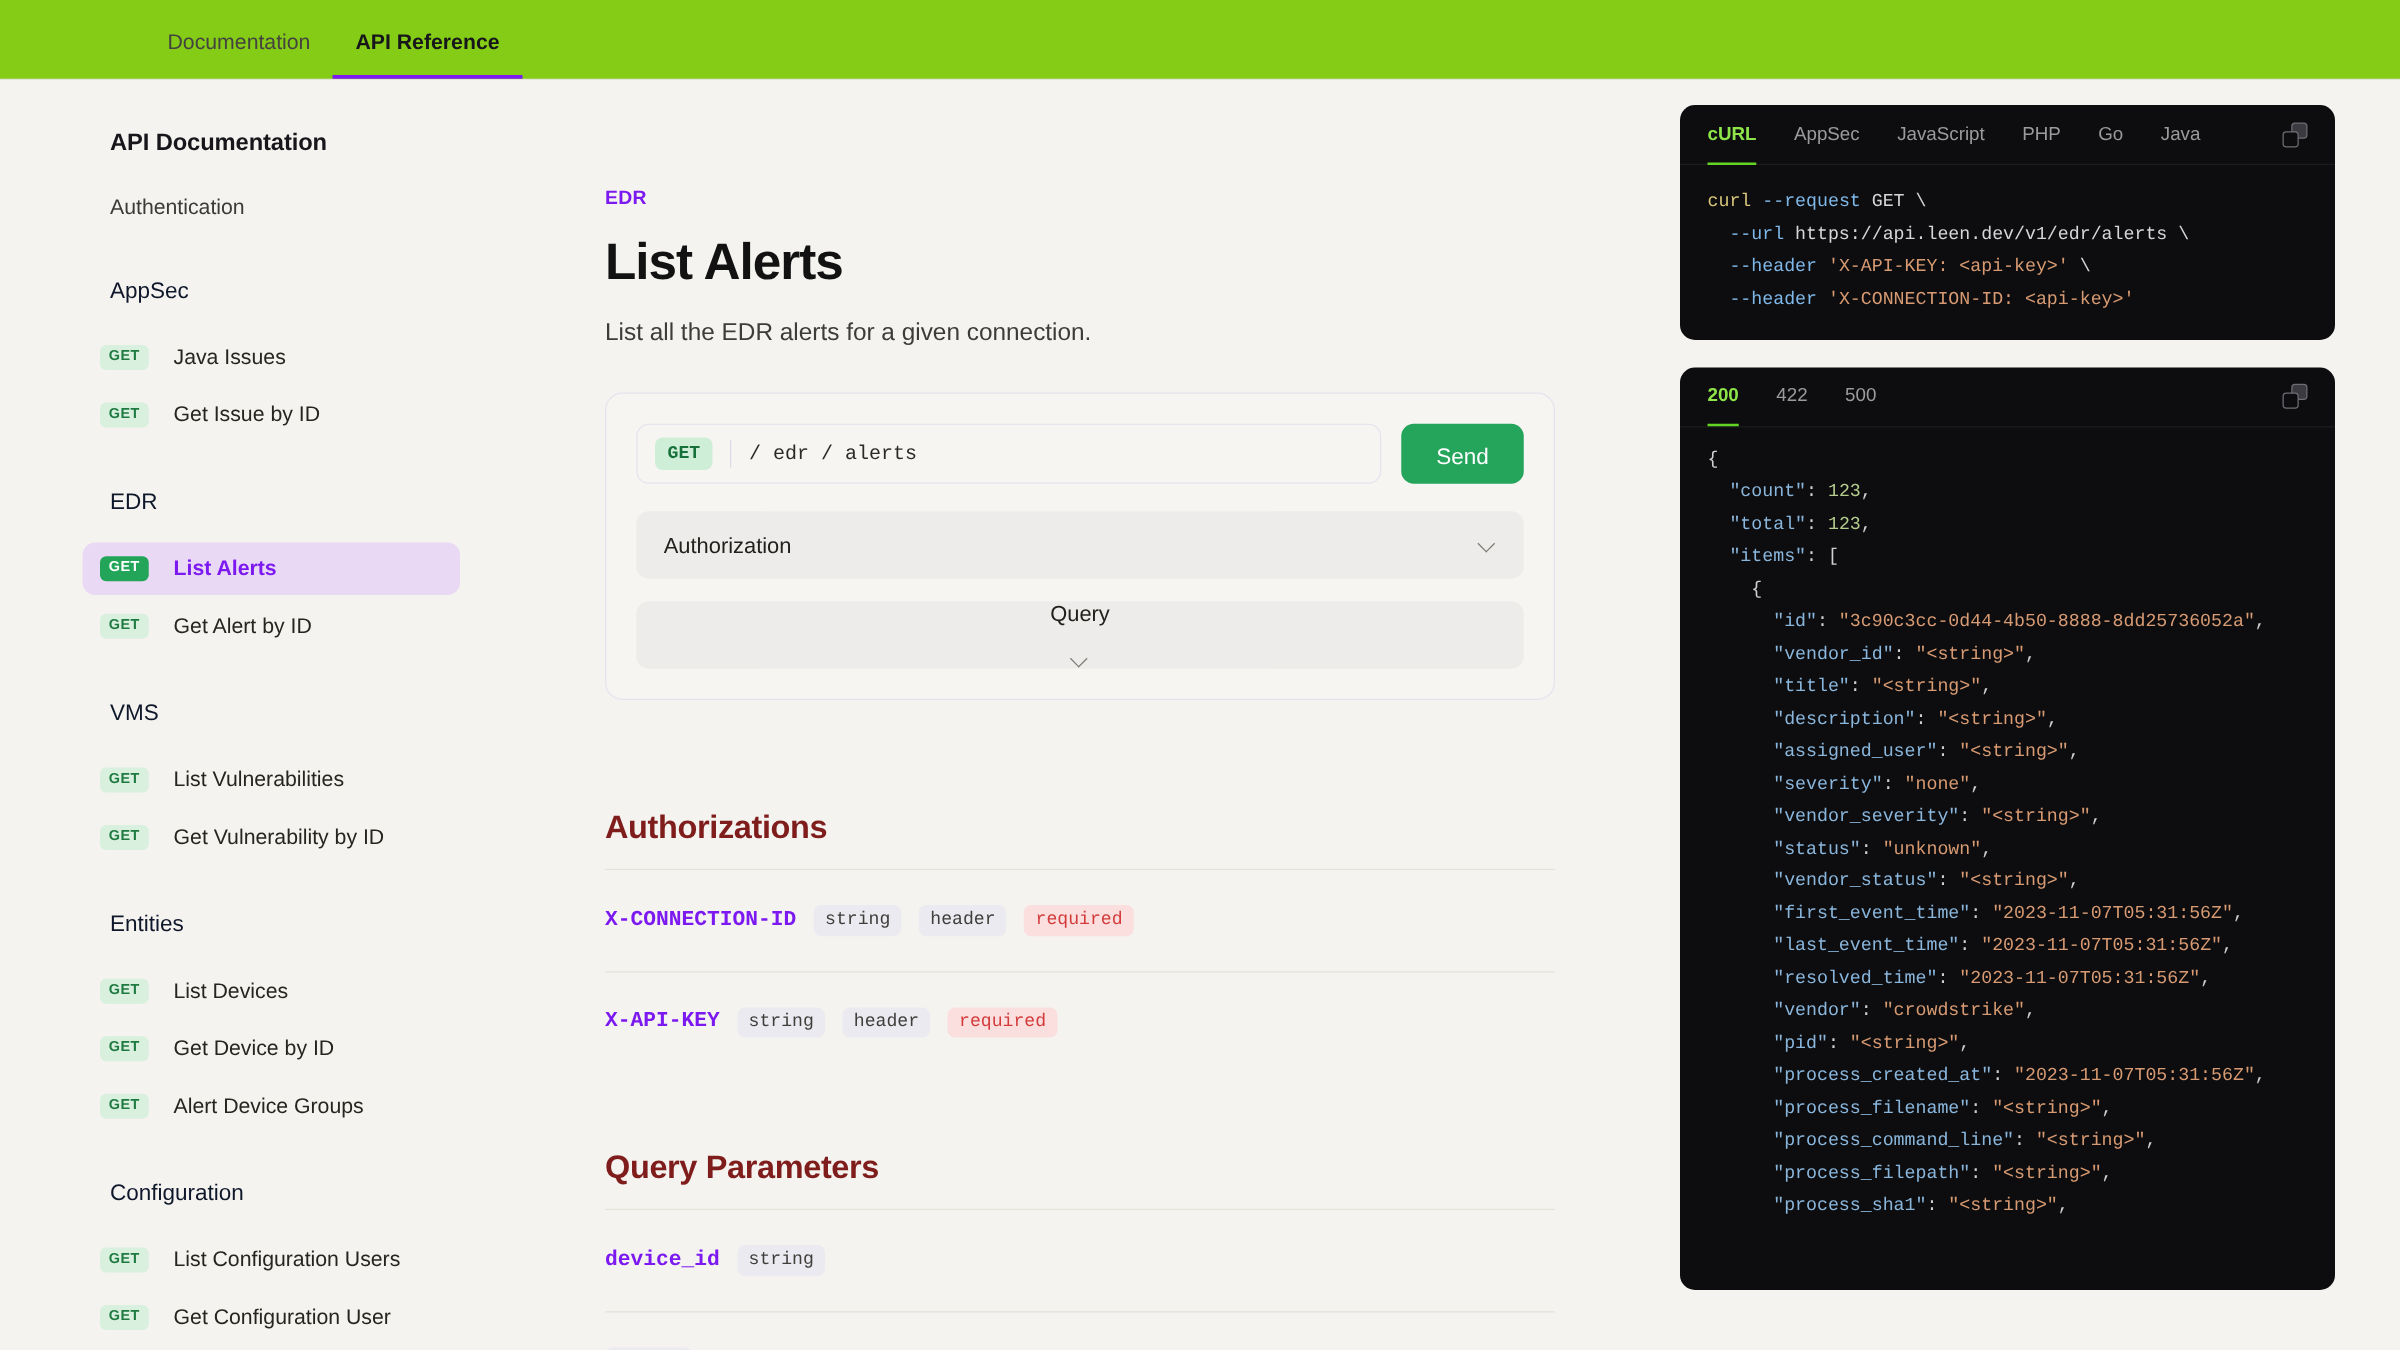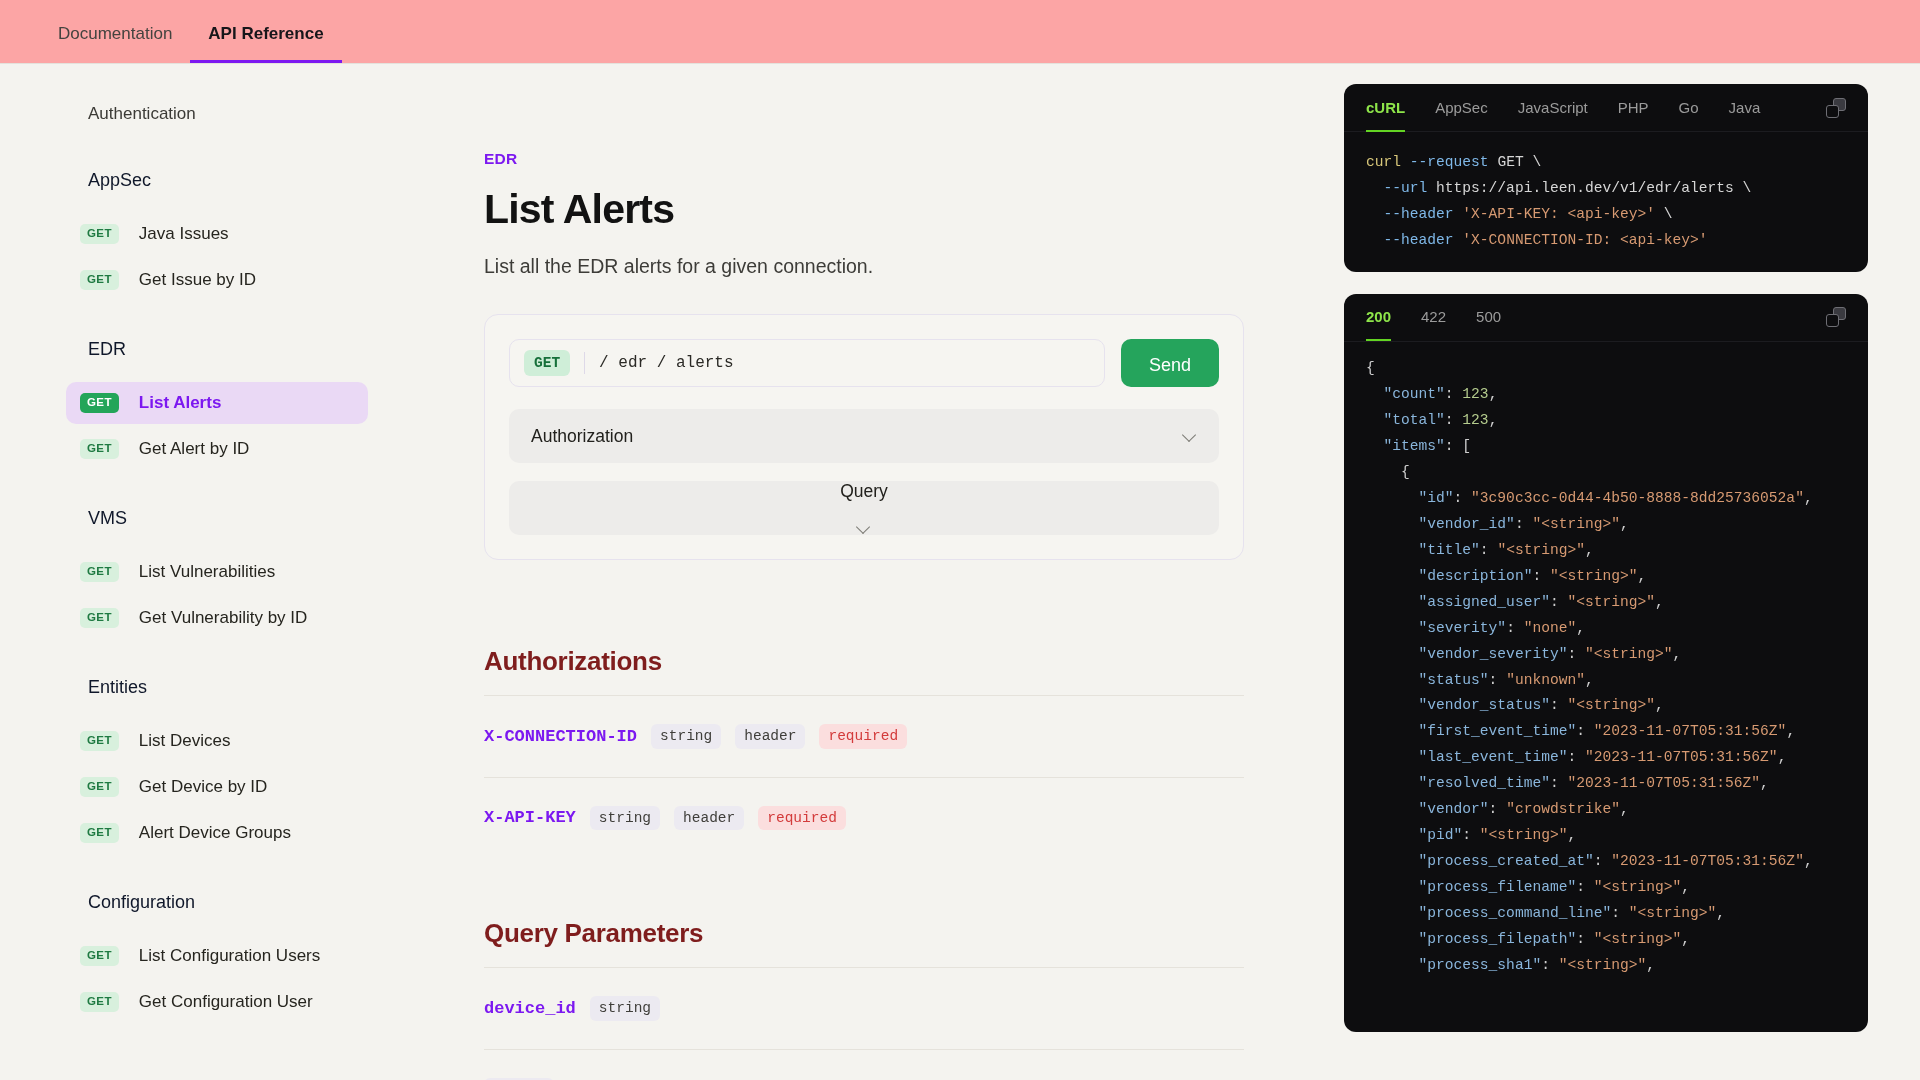--- a/index.html
+++ b/index.html
@@ -11,23 +11,23 @@
     color: #1c1c1c;
   }
   .page { position: relative; width: 1920px; height: 1080px; }
 
   
   .topbar {
     height: 64px;
     border-bottom: 1px solid #e4e2dc;
     display: flex;
     align-items: flex-end;
-    padding-left: 40px;
+    padding-left: 116px;
     gap: 0px;
-    background: #fca5a5;
+    background: #84cc16;
   }
   .top-tab {
     font-size: 17px;
     color: #44433f;
     padding: 0 18px 18px 18px;
     border-bottom: 3px solid transparent;
     cursor: pointer;
     line-height: 1;
     white-space: nowrap;
   }
@@ -309,20 +309,21 @@
 <div class="page">
 
   <div class="topbar" id="topbar">
       <div class="top-tab">Documentation</div>
       <div class="top-tab active">API Reference</div>
     </div>
 
   <div class="body">
 
     <div class="sidebar">
+      <div class="side-title">API Documentation</div>
       <div class="side-plain">Authentication</div>
       <div id="sidebar-groups">
           <div class="side-group">
             <div class="side-group-head">AppSec</div>
             <div class="side-item">
               <span class="badge-get">GET</span>
               <span class="side-label">Java Issues</span>
             </div>
             <div class="side-item">
               <span class="badge-get">GET</span>

